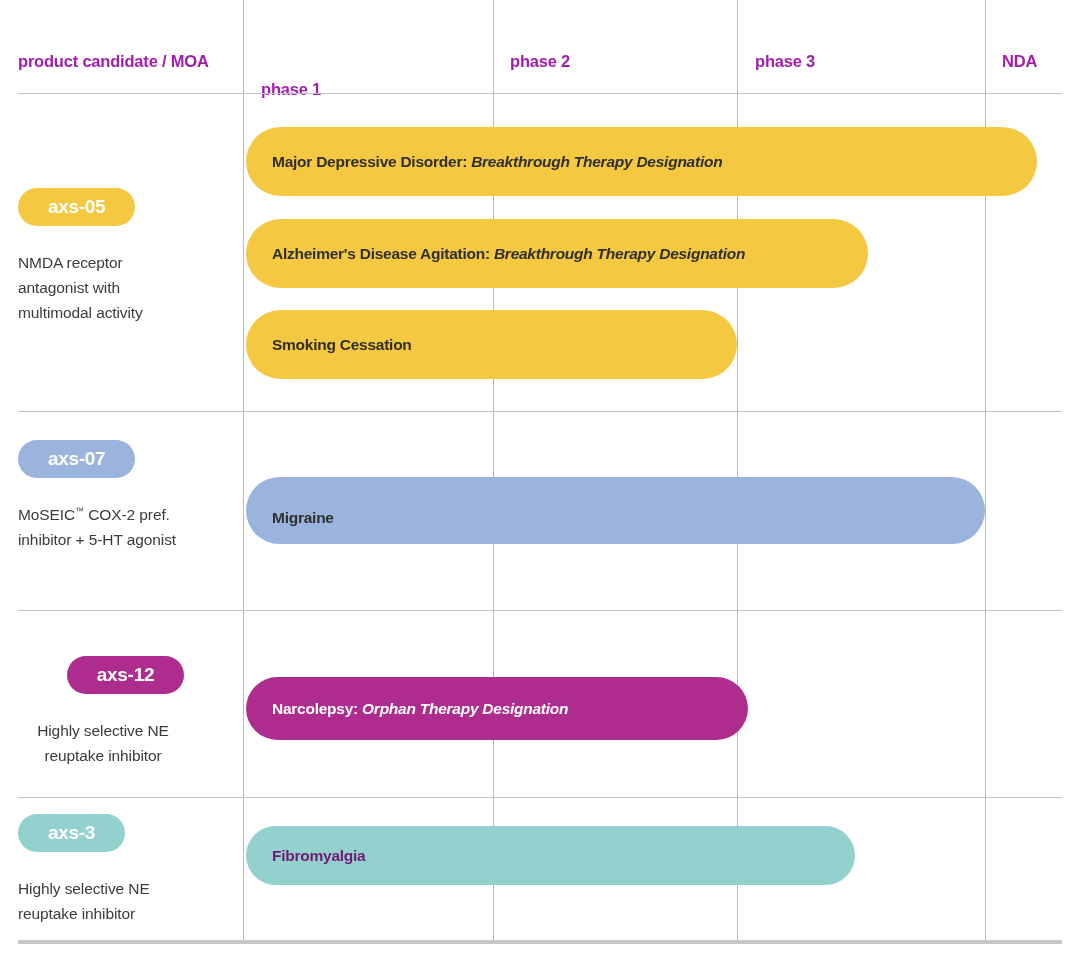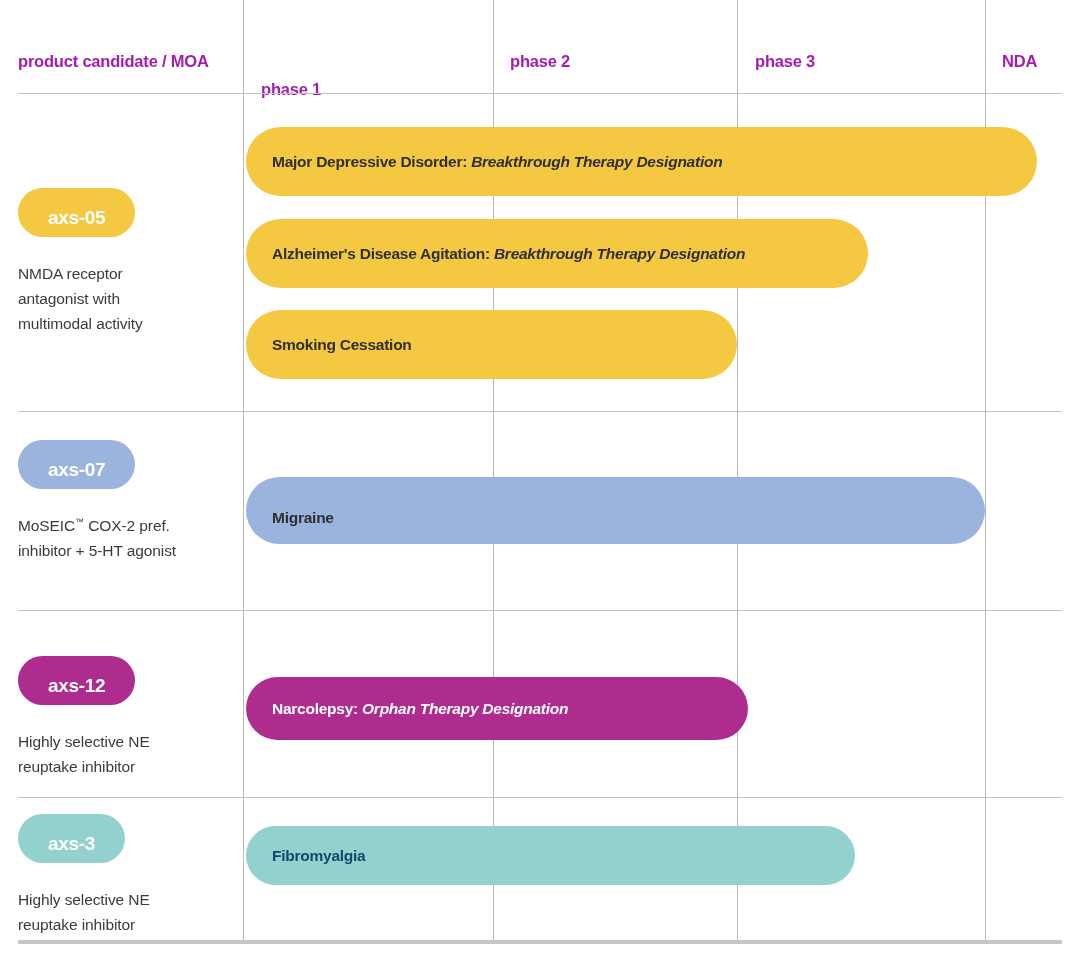--- a/index.html
+++ b/index.html
@@ -69,21 +69,21 @@
     position: absolute;
     left: 18px;
     width: 215px;
   }
   .pill {
     display: inline-block;
     color: #ffffff;
     font-size: 19px;
     font-weight: bold;
     letter-spacing: -0.3px;
-    padding: 20px 30px 10px 30px;
+    padding: 9px 30px 10px 30px;
     border-radius: 26px;
     line-height: 1;
   }
   .moa {
     margin-top: 24px;
     font-size: 15.5px;
     line-height: 1.62;
     color: #3b3b3b;
     letter-spacing: -0.1px;
     max-width: 170px;
@@ -169,36 +169,36 @@
     <div class="pill" style="background:#9BB4DE;">axs-07</div>
     <div class="moa"><span>MoSEIC</span><sup>™</sup><span> COX-2 pref. inhibitor + 5-HT agonist</span></div>
   </div>
 
   <div class="bar" style="left:246px; top:477px; width:739px; height:67px; background:#9BB4DE;">
     <div class="bar-label" style="color:#2f2f2f;margin-top:14px;">
       <span>Migraine</span>
     </div>
   </div>
 
-  <div class="candidate" style="top:656px;">
+  <div class="candidate" style="top:656px;text-align:center;">
     <div class="pill" style="background:#AE2C8E;">axs-12</div>
     <div class="moa">Highly selective NE reuptake inhibitor</div>
   </div>
 
   <div class="bar" style="left:246px; top:677px; width:502px; height:63px; background:#AE2C8E;">
     <div class="bar-label" style="color:#ffffff;">
       <span>Narcolepsy:</span>
       <em>Orphan Therapy Designation</em>
     </div>
   </div>
 
   <div class="candidate" style="top:814px;">
     <div class="pill" style="background:#92D1CE;">axs-3</div>
     <div class="moa">Highly selective NE reuptake inhibitor</div>
   </div>
 
   <div class="bar" style="left:246px; top:826px; width:609px; height:59px; background:#92D1CE;">
-    <div class="bar-label" style="color:#0c4a6e;">
+    <div class="bar-label" style="color:#701a75;">
       <span>Fibromyalgia</span>
     </div>
   </div>
 
 </div>
 
 </body></html>

